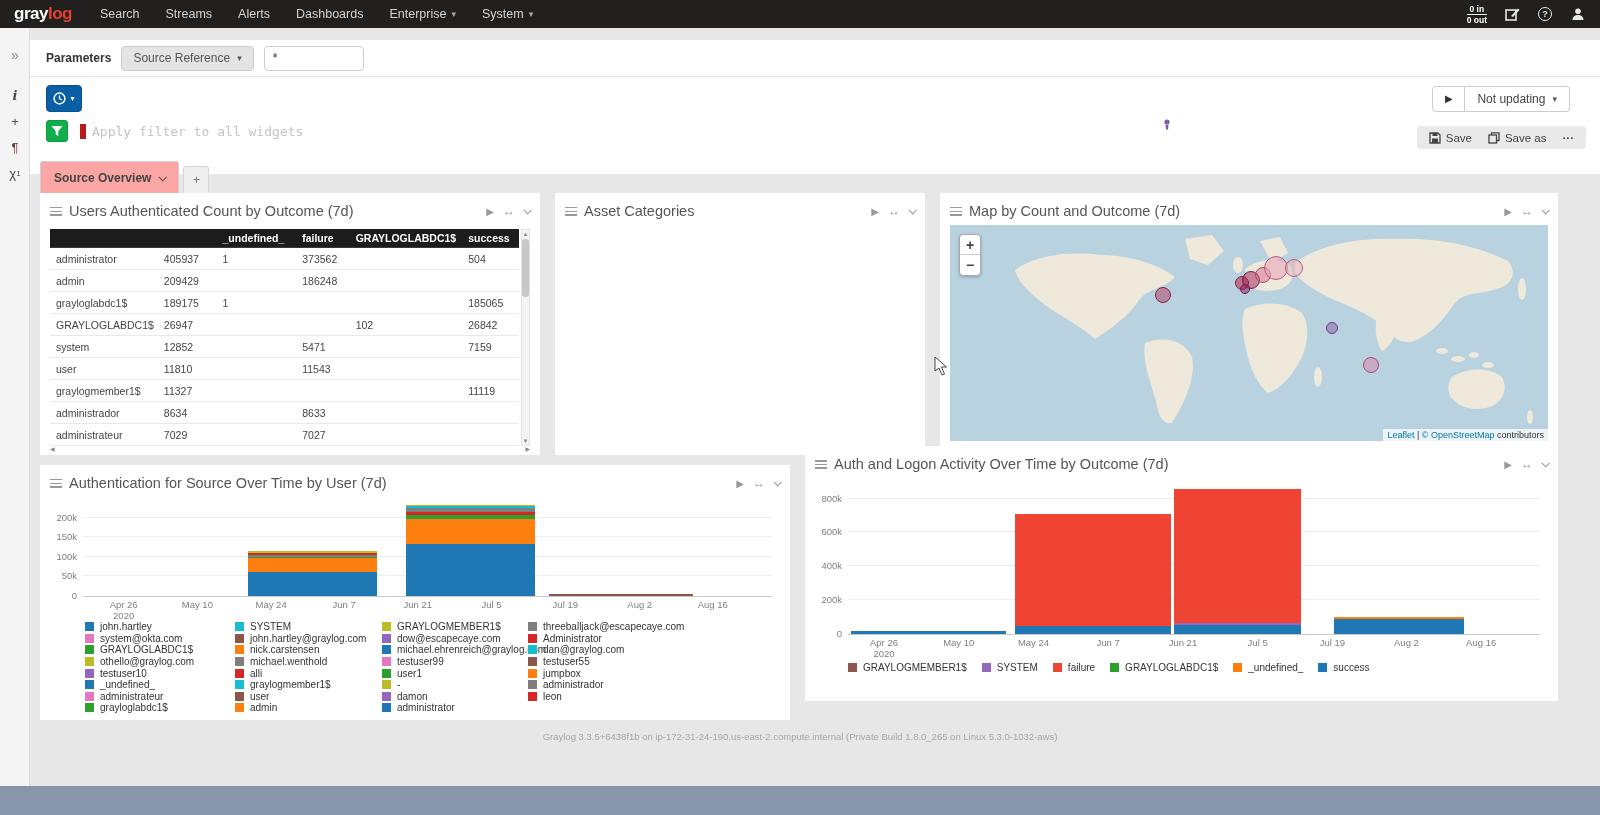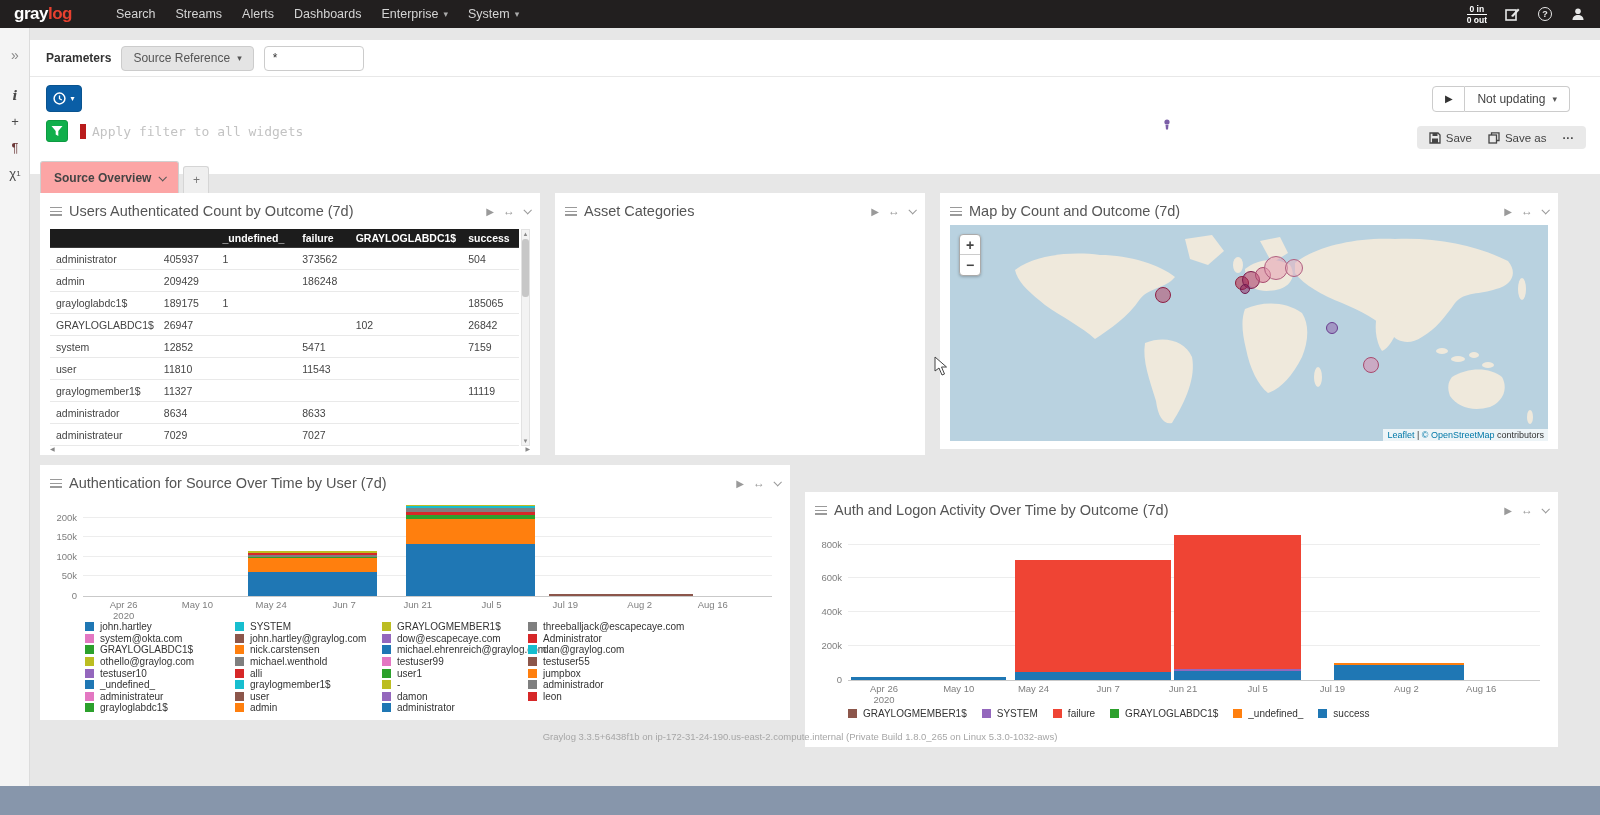--- a/index.html
+++ b/index.html
@@ -4,21 +4,21 @@
 <style>
   * { box-sizing: border-box; margin: 0; padding: 0; }
   body { font-family: "Liberation Sans", sans-serif; background:#555; }
   .page { position:relative; width:1600px; height:815px; background:#e7e7e7; overflow:hidden; }
 
   
   .navbar { position:absolute; top:0; left:0; width:1600px; height:28px; background:#221f1f; display:flex; align-items:center; color:#ccc; z-index:30; }
   .logo { margin-left:14px; font-size:17px; font-weight:bold; letter-spacing:-0.5px; cursor:pointer; }
   .logo .lg-gray { color:#fff; }
   .logo .lg-log { color:#e8402f; }
-  .menu { display:flex; list-style:none; margin-left:44px; gap:20px; }
+  .menu { display:flex; list-style:none; margin-left:28px; gap:26px; }
   .menu li { font-size:12.5px; color:#d4d4d4; cursor:pointer; display:flex; align-items:center; gap:5px; }
   .menu li .caret { font-size:9px; color:#aaa; }
   .nav-right { margin-left:auto; display:flex; align-items:center; gap:17px; padding-right:14px; }
   .throughput { font-size:8.5px; font-weight:bold; color:#fff; text-align:center; line-height:10px; cursor:pointer; }
   .throughput .tp-line { border-top:1px solid #fff; width:100%; height:0; }
   .nav-ic { width:16px; height:16px; display:flex; align-items:center; justify-content:center; color:#e8e8e8; cursor:pointer; }
   .help-circ { width:14px; height:14px; border-radius:50%; border:1.5px solid #e8e8e8; font-size:9px; font-weight:bold; display:flex; align-items:center; justify-content:center; }
 
   
   .sidebar { position:absolute; top:28px; left:0; width:30px; height:758px; background:#f4f4f4; border-right:1px solid #dcdcdc; z-index:20; }
@@ -61,21 +61,21 @@
   .hamb { width:12px; height:9px; display:inline-block; background:linear-gradient(#9a9a9a 0 1.5px, transparent 1.5px 3.7px, #9a9a9a 3.7px 5.2px, transparent 5.2px 7.4px, #9a9a9a 7.4px 9px); cursor:grab; flex:0 0 auto; }
   .wtitle { font-size:14.5px; color:#555; white-space:nowrap; overflow:hidden; }
   .wctl { margin-left:auto; display:flex; align-items:center; gap:9px; color:#9a9a9a; }
   .wctl span { cursor:pointer; font-size:10px; }
   .chev { display:inline-block; width:6px; height:6px; border-right:1.6px solid currentColor; border-bottom:1.6px solid currentColor; transform:rotate(45deg) translateY(-1px); }
 
   .w1 { left:40px; top:193px; width:500px; height:262px; }
   .w2 { left:555px; top:193px; width:370px; height:262px; }
   .w3 { left:940px; top:193px; width:618px; height:256px; padding-bottom:6px; }
   .w4 { left:40px;  top:465px; width:750px; height:255px; }
-  .w5 { left:805px; top:492px; width:753px; height:255px; }
+  .w5 { left:805px; top:446px; width:753px; height:255px; }
 
   
   .tbl-wrap { position:relative; margin-top:7px; padding-right:11px; }
   table.gl { width:100%; border-collapse:collapse; table-layout:fixed; font-size:10.5px; }
   table.gl th { background:#1c1c1c; color:#fff; text-align:left; font-weight:bold; padding:3px 6px; height:17px; }
   table.gl tr.grp th { border-bottom:1px solid #3a3a3a; }
   table.gl td { color:#444; padding:4.5px 6px; border-bottom:1px solid #e9e9e9; height:19px; white-space:nowrap; overflow:hidden; }
   .vscroll { position:absolute; right:0; top:0; bottom:0; width:9px; background:#f3f3f3; border:1px solid #e2e2e2; font-size:6px; color:#888; display:flex; flex-direction:column; align-items:center; }
   .vscroll .thumb { width:7px; height:58px; background:#c7c7c7; border-radius:3px; margin-top:2px; }
   .vscroll .sa-up { margin-top:1px; } .vscroll .sa-dn { margin-top:auto; margin-bottom:1px; }

